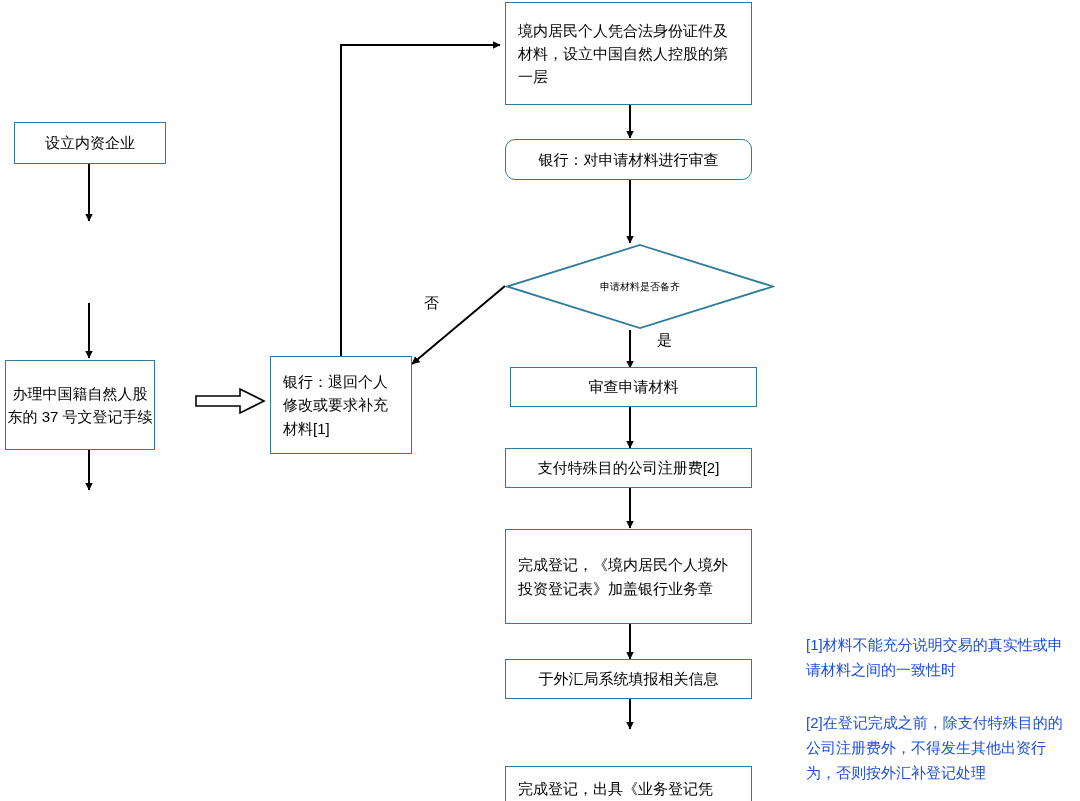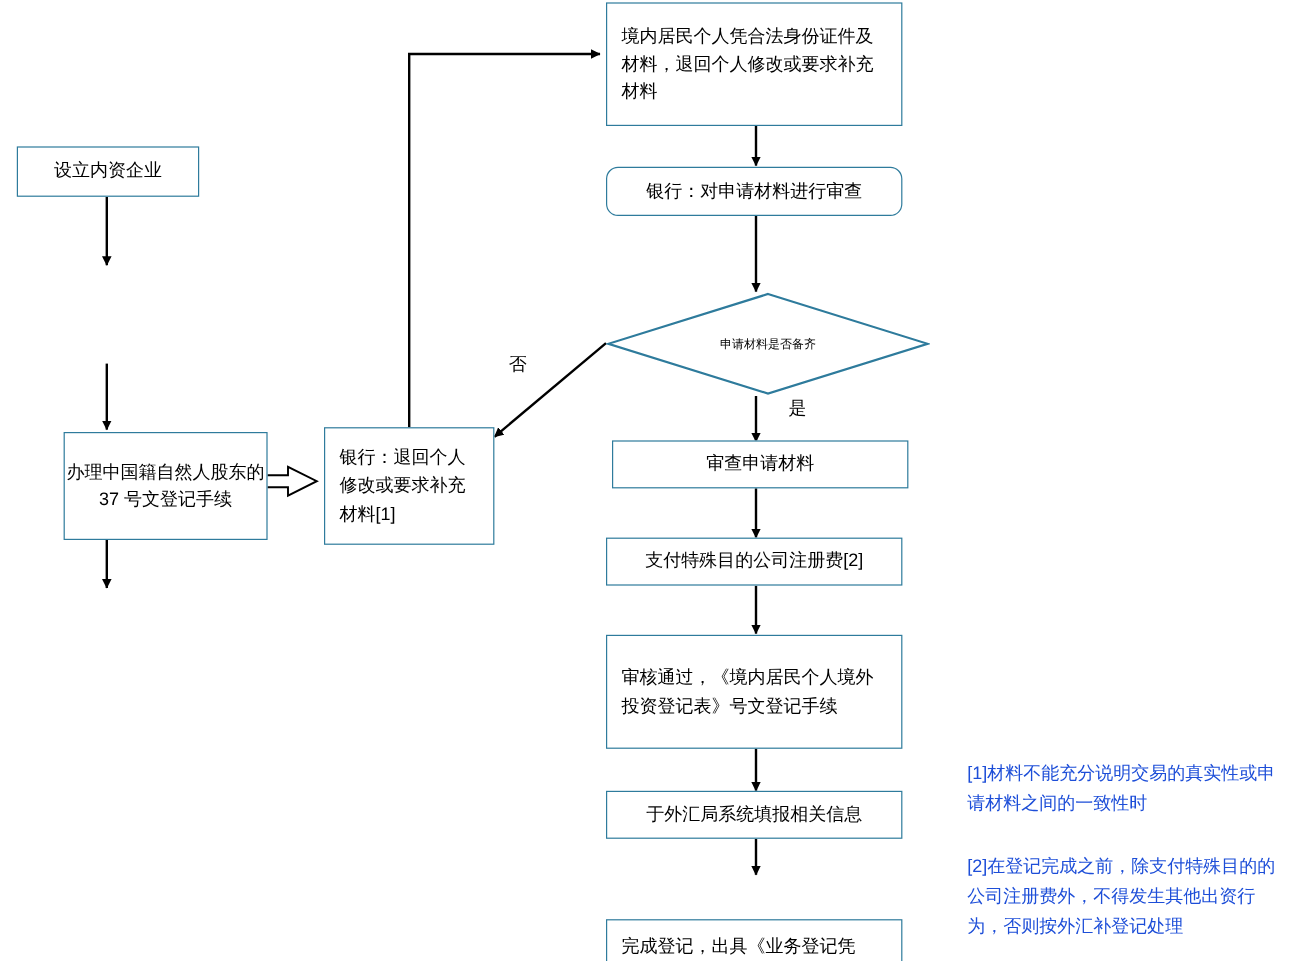--- a/index.html
+++ b/index.html
@@ -106,31 +106,31 @@
     <line x1="630" y1="699" x2="630" y2="729" stroke="#000" stroke-width="2" marker-end="url(#arrow)"></line>
 
     <line x1="505" y1="286" x2="412" y2="364" stroke="#000" stroke-width="2" marker-end="url(#arrow)"></line>
   </svg>
 
   <div class="node" style="left:14px; top:122px; width:152px; height:42px;">
     <span>设立内资企业</span>
   </div>
 
 
-  <div class="node" style="left:5px; top:360px; width:170px; height:90px;margin-left:48px;">
+  <div class="node" style="left:5px; top:360px; width:150px; height:90px;">
     <span>办理中国籍自然人股东的 37 号文登记手续</span>
   </div>
 
 
   <div class="node left" style="left:270px; top:356px; width:142px; height:98px; padding:6px 12px;">
     <span>银行：退回个人修改或要求补充材料[1]</span>
   </div>
 
   <div class="node left" style="left:505px; top:2px; width:247px; height:103px; padding:6px 12px;">
-    <span>境内居民个人凭合法身份证件及材料，退回个人修改或要求补充材料</span>
+    <span>境内居民个人凭合法身份证件及材料，设立中国自然人控股的第一层</span>
   </div>
 
   <div class="node" style="left:505px; top:139px; width:247px; height:41px;border-radius:10px;">
     <span>银行：对申请材料进行审查</span>
   </div>
 
   <div class="diamond-wrap" style="left:505px; top:243px; width:270px; height:87px;">
     <svg width="270" height="87" viewBox="0 0 270 87">
       <polygon points="135,2 268,43.5 135,85 2,43.5" fill="#ffffff" stroke="#2e7b9c" stroke-width="1.8"></polygon>
     </svg>
@@ -139,21 +139,21 @@
 
   <div class="node" style="left:510px; top:367px; width:247px; height:40px;">
     <span>审查申请材料</span>
   </div>
 
   <div class="node" style="left:505px; top:448px; width:247px; height:40px;">
     <span>支付特殊目的公司注册费[2]</span>
   </div>
 
   <div class="node left" style="left:505px; top:529px; width:247px; height:95px; padding:6px 12px;">
-    <span>审核通过，《境内居民个人境外投资登记表》号文登记手续</span>
+    <span>完成登记，《境内居民个人境外投资登记表》加盖银行业务章</span>
   </div>
 
   <div class="node" style="left:505px; top:659px; width:247px; height:40px;">
     <span>于外汇局系统填报相关信息</span>
   </div>
 
   <div class="node left" style="left:505px; top:766px; width:247px; height:69px; padding:6px 12px;">
     <span>完成登记，出具《业务登记凭证》</span>
   </div>
 

